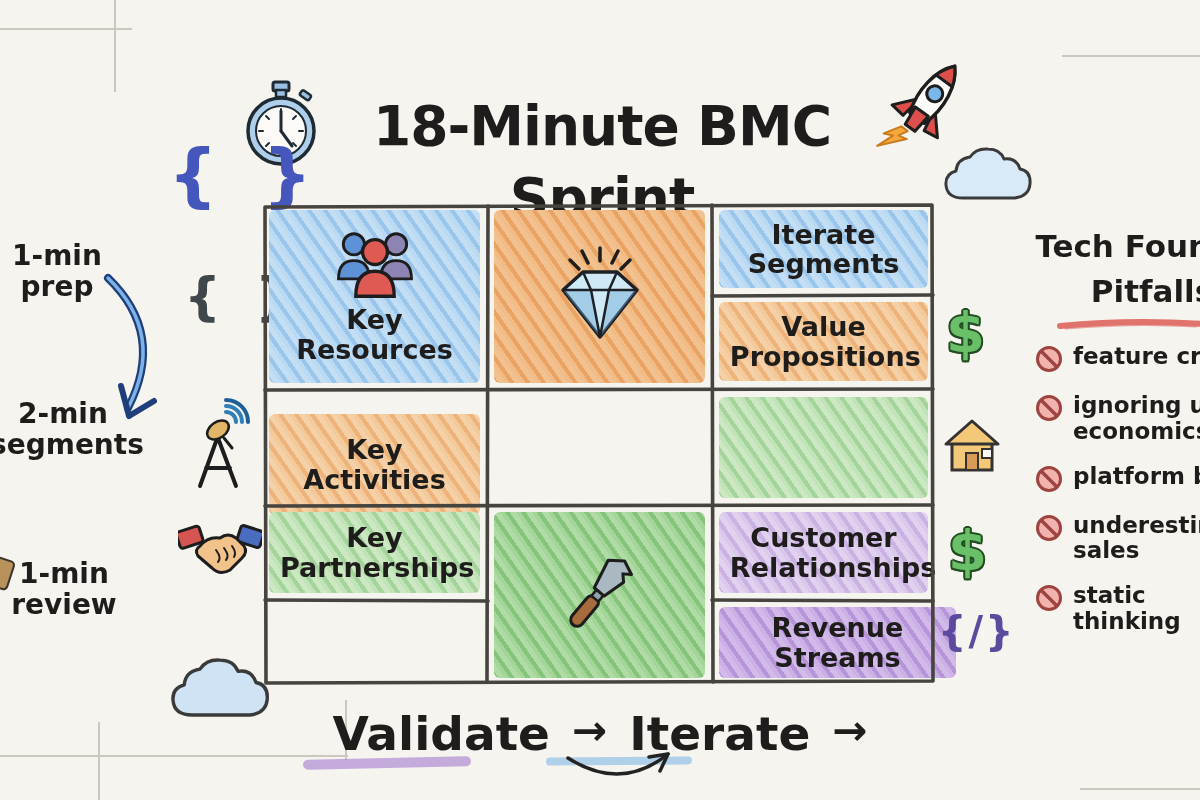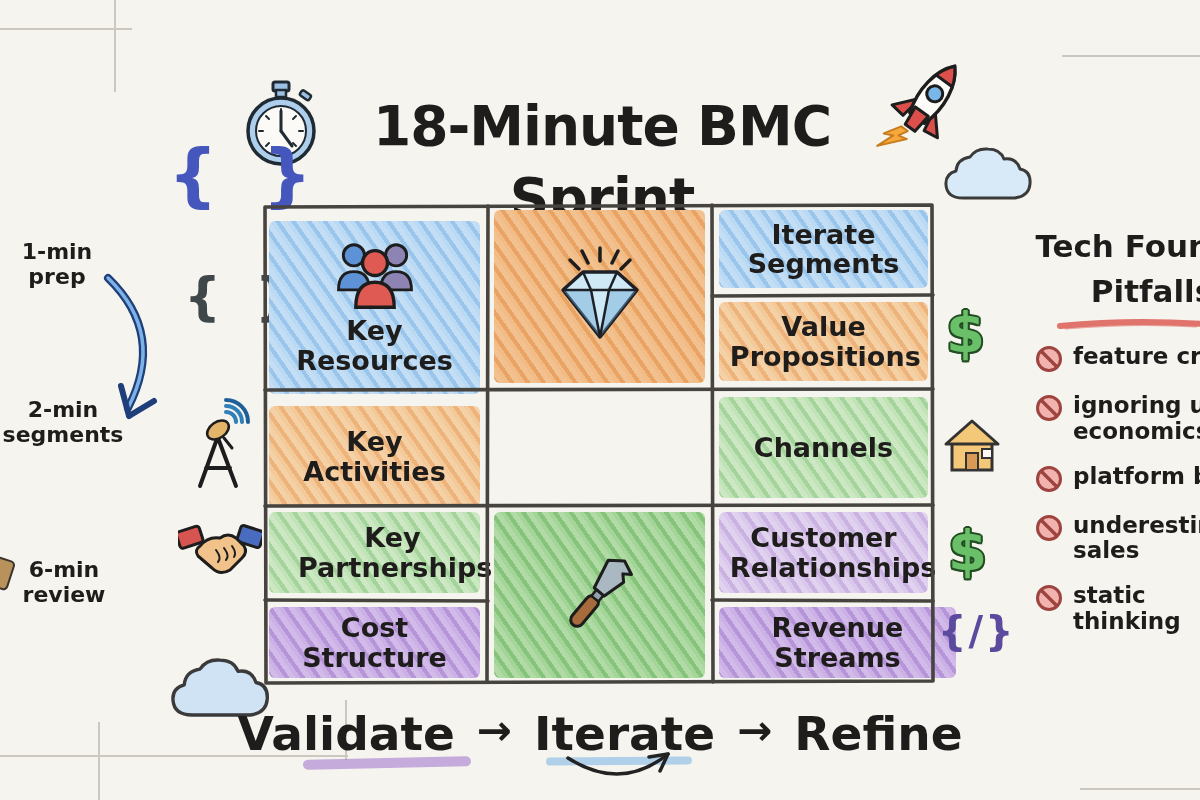--- a/index.html
+++ b/index.html
@@ -3,21 +3,21 @@
 <meta charset="utf-8">
 <style>
   html,body{margin:0;padding:0;width:1200px;height:800px;overflow:hidden;}
   body{background:#f6f4ef;font-family:"DejaVu Sans","Liberation Sans",sans-serif;color:#1e1d1b;position:relative;}
   .abs{position:absolute;}
   
   .sketchline{position:absolute;background:#ccc8c0;}
   
   .page-title{left:322px;top:90px;width:560px;height:72px;font-size:55px;font-weight:700;text-align:center;letter-spacing:-1px;line-height:72px;}
   
-  .tl-label{font-size:22px;font-weight:700;text-align:center;line-height:1.12;}
+  .tl-label{font-size:28px;font-weight:700;text-align:center;line-height:1.12;}
   
   .braces{font-weight:700;}
   .braces-blue{left:168px;top:134px;font-size:70px;color:#4556bd;letter-spacing:10px;}
   .braces-dark{left:184px;top:266px;font-size:52px;color:#40474a;letter-spacing:8px;}
   
   .bmc{left:262px;top:203px;width:673px;height:482px;}
   .cell{position:absolute;display:flex;flex-direction:column;align-items:center;justify-content:center;}
   .scrib{position:absolute;inset:7px;border-radius:6px;z-index:0;}
   .scrib.blue{background:#d2e6f7 repeating-linear-gradient(55deg,rgba(108,170,226,.55) 0 4px,rgba(108,170,226,.14) 4px 9px,rgba(150,200,240,.4) 9px 13px);}
   .scrib.orange{background:#f7dab6 repeating-linear-gradient(55deg,rgba(229,140,62,.5) 0 4px,rgba(229,140,62,.12) 4px 9px,rgba(240,170,100,.34) 9px 13px);}
@@ -126,38 +126,38 @@
     <path d="M20,90 L38,40 M56,90 L38,42 M26,72 L50,72" fill="none" stroke="#1d1d1d" stroke-width="4" stroke-linecap="round"></path>
     <ellipse cx="38" cy="34" rx="12" ry="8" transform="rotate(-35 38 34)" fill="#e3b568" stroke="#1d1d1d" stroke-width="2.5"></ellipse>
     <path d="M44,42 L52,52" stroke="#1d1d1d" stroke-width="3" stroke-linecap="round"></path>
     <path d="M46,16 A10,10 0 0 1 56,26" fill="none" stroke="#2f7fb8" stroke-width="4" stroke-linecap="round"></path>
     <path d="M46,10 A16,16 0 0 1 62,26" fill="none" stroke="#2f7fb8" stroke-width="4" stroke-linecap="round"></path>
     <path d="M46,4 A22,22 0 0 1 68,26" fill="none" stroke="#1d5f96" stroke-width="4" stroke-linecap="round"></path>
   </svg>
 </div>
 
 <div class="abs edge-chip"></div>
-<div class="abs tl-label" style="left:8px;top:558px;width:112px;">6-min review</div>
+<div class="abs tl-label" style="left:8px;top:558px;width:112px;">1-min review</div>
 
 <div class="abs" style="left:178px;top:520px;">
   <svg width="84" height="62" viewBox="0 0 84 62">
     <g transform="rotate(-18 14 18)">
         <rect x="0" y="8" width="24" height="17" rx="3" fill="#d65550" stroke="#1d1d1d" stroke-width="3"></rect>
       </g>
     <g transform="rotate(18 72 18)">
         <rect x="60" y="8" width="24" height="17" rx="3" fill="#4a6cc0" stroke="#1d1d1d" stroke-width="3"></rect>
       </g>
     <path d="M22,26 Q30,16 42,18 Q50,12 58,18 L66,26 Q70,32 64,38 L52,50 Q42,56 34,48 L20,36 Q16,30 22,26 Z" fill="#f1c289" stroke="#1d1d1d" stroke-width="3" stroke-linejoin="round"></path>
     <path d="M38,30 q6,8 2,12 M46,28 q6,8 2,12 M54,26 q5,7 2,11" fill="none" stroke="#1d1d1d" stroke-width="2" stroke-linecap="round"></path>
   </svg>
 </div>
 
 <div class="abs bmc">
 
-  <div class="cell" style="left:0;top:11px;width:225px;height:187px;">
+  <div class="cell" style="left:0;top:0;width:225px;height:187px;">
     <div class="scrib blue"></div>
     <div style="position:relative;z-index:2;">
       <svg width="116" height="72" viewBox="0 0 120 75">
         <circle cx="38" cy="16" r="11" fill="#5e92d6" stroke="#1d1d1d" stroke-width="3"></circle>
         <path d="M22,52 Q22,33 38,33 Q54,33 54,52 Z" fill="#5e92d6" stroke="#1d1d1d" stroke-width="3"></path>
         <circle cx="82" cy="16" r="11" fill="#8d84b4" stroke="#1d1d1d" stroke-width="3"></circle>
         <path d="M66,52 Q66,33 82,33 Q98,33 98,52 Z" fill="#8d84b4" stroke="#1d1d1d" stroke-width="3"></path>
         <circle cx="60" cy="24" r="13" fill="#e05a54" stroke="#1d1d1d" stroke-width="3.5"></circle>
         <path d="M40,70 Q40,44 60,44 Q80,44 80,70 Z" fill="#e05a54" stroke="#1d1d1d" stroke-width="3.5"></path>
       </svg>
@@ -193,32 +193,31 @@
   <div class="cell" style="left:450px;top:0;width:223px;height:92px;">
     <div class="scrib blue"></div>
     <div class="cell-label">Iterate Segments</div>
   </div>
 
   <div class="cell" style="left:450px;top:92px;width:223px;height:93px;">
     <div class="scrib orange"></div>
     <div class="cell-label">Value Propositions</div>
   </div>
 
-  <div class="cell" style="left:0;top:196px;width:225px;height:115px;">
+  <div class="cell" style="left:0;top:204px;width:225px;height:115px;">
     <div class="scrib orange"></div>
     <div class="cell-label">Key Activities</div>
   </div>
 
 
   <div class="cell" style="left:450px;top:187px;width:223px;height:115px;">
     <div class="scrib green"></div>
-    <div class="cell-label">Channels</div>
-  </div>
-
-  <div class="cell" style="left:0;top:302px;width:225px;height:95px;align-items:flex-end;">
+  </div>
+
+  <div class="cell" style="left:0;top:302px;width:225px;height:95px;">
     <div class="scrib green"></div>
     <div class="cell-label">Key Partnerships</div>
   </div>
 
   <div class="cell" style="left:225px;top:302px;width:225px;height:180px;">
     <div class="scrib greendeep"></div>
     <div style="position:relative;z-index:2;">
       <svg width="95" height="95" viewBox="0 0 95 95">
         <g transform="rotate(40 47 47)">
           <rect x="41" y="52" width="13" height="36" rx="6.5" fill="#a86b3c" stroke="#1d1d1d" stroke-width="3"></rect>
@@ -227,24 +226,20 @@
         </g>
       </svg>
     </div>
   </div>
 
   <div class="cell" style="left:450px;top:302px;width:223px;height:95px;">
     <div class="scrib purplelight"></div>
     <div class="cell-label">Customer Relationships</div>
   </div>
 
-  <div class="cell" style="left:0;top:397px;width:225px;height:85px;">
-    <div class="scrib purple"></div>
-    <div class="cell-label">Cost Structure</div>
-  </div>
 
   <div class="cell" style="left:450px;top:397px;width:251px;height:85px;">
     <div class="scrib purple"></div>
     <div class="cell-label">Revenue Streams</div>
   </div>
 
   <svg width="673" height="482" viewBox="0 0 673 482" style="position:absolute;left:0;top:0;z-index:3;pointer-events:none;">
     <g fill="none" stroke="#474440" stroke-width="3.6" stroke-linecap="round" stroke-linejoin="round">
       <path d="M3,4 L670,2 L671,478 L4,480 Z"></path>
       <path d="M226,3 L225,479"></path>
@@ -317,21 +312,20 @@
       </svg>
     <div class="pitfall-text">static thinking</div>
   </div>
 </div>
 
 <div class="abs footer-flow">
   <span>Validate</span>
   <span class="footer-arrow">→</span>
   <span>Iterate</span>
   <span class="footer-arrow">→</span>
-  <span>Refine</span>
 </div>
 <div class="hl hl-validate"></div>
 <div class="hl hl-iterate"></div>
 <div class="abs" style="left:556px;top:748px;">
   <svg width="130" height="45" viewBox="0 0 130 45">
     <path d="M12,10 Q65,44 112,6" fill="none" stroke="#222" stroke-width="3.5" stroke-linecap="round"></path>
     <path d="M112,6 L93,9 M112,6 L104,23" fill="none" stroke="#222" stroke-width="3.5" stroke-linecap="round"></path>
   </svg>
 </div>
 

